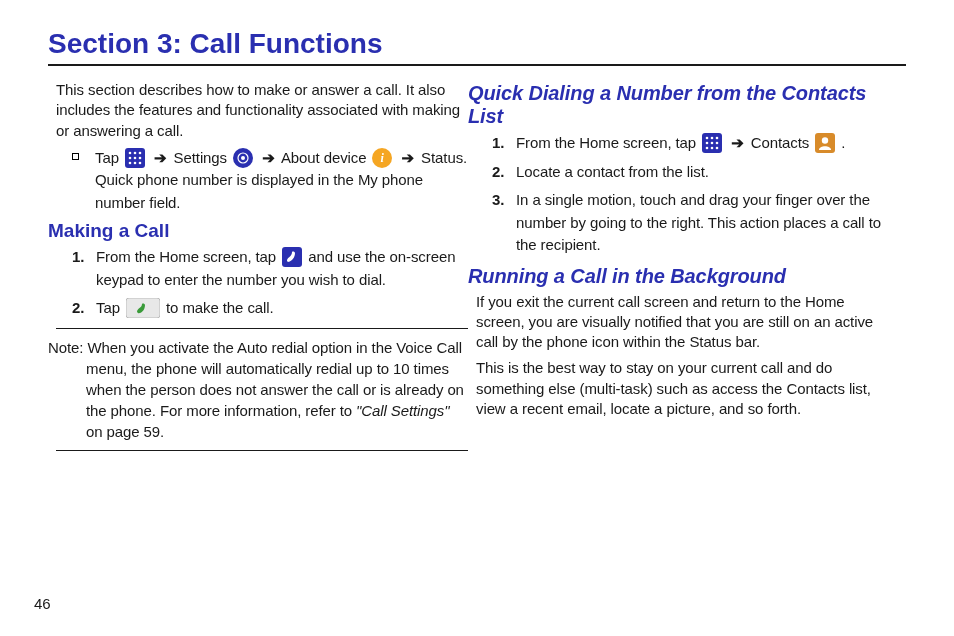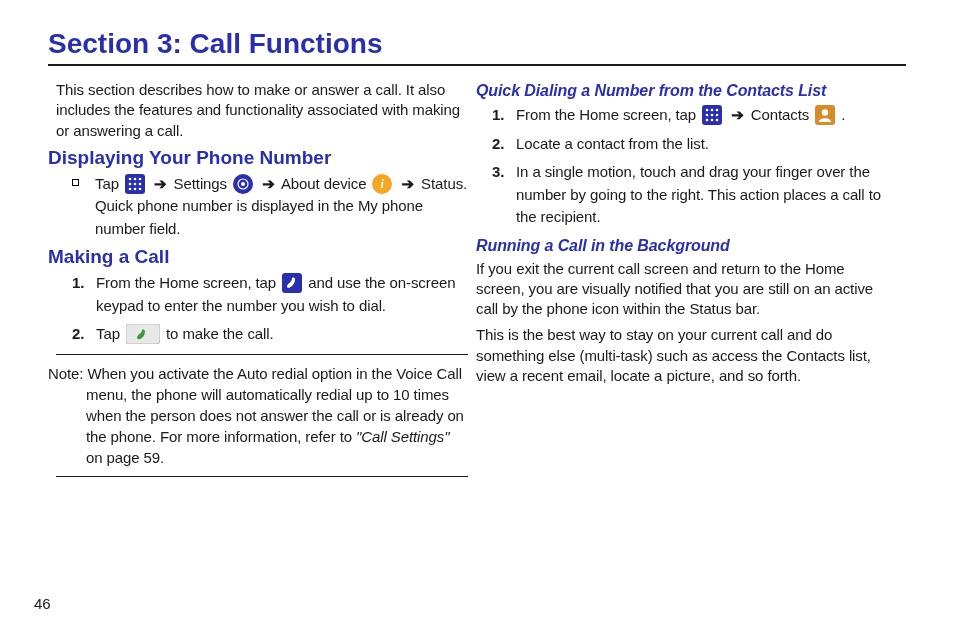--- a/index.html
+++ b/index.html
@@ -44,24 +44,23 @@
     font-size: 19px;
     margin-top: 6px;
     margin-bottom: 4px;
     font-stretch: condensed;
     letter-spacing: 0px;
   }
   .h3 {
     color: #2a2fb0;
     font-weight: bold;
     font-style: italic;
-    font-size: 16px;
+    font-size: 20px;
     margin-top: 2px;
     margin-bottom: 4px;
-    margin-left: 8px;
   }
   .intro { margin-left: 8px; }
   .bullet-row {
     display: flex;
     align-items: flex-start;
     margin-left: 24px;
     margin-bottom: 4px;
     line-height: 1.5;
   }
   .bullet-sq {
@@ -129,21 +128,20 @@
 <body>
 
 <h1 class="section-title">Section 3: Call Functions</h1>
 <hr class="title-rule">
 
 <div class="columns">
 
   <div class="col">
     <p class="intro">This section describes how to make or answer a call. It also includes the features and functionality associated with making or answering a call.</p>
 
-    <div class="h2">Displaying Your Phone Number</div>
 
     <div class="bullet-row">
       <span class="bullet-sq"></span>
       <div class="content">
         <span>Tap</span>
         <span class="icon">
           <svg viewBox="0 0 20 20">
               <rect width="20" height="20" rx="3" fill="#2a2fb0"></rect>
               <g fill="#fff">
                 <circle cx="5" cy="5" r="1.3"></circle>

